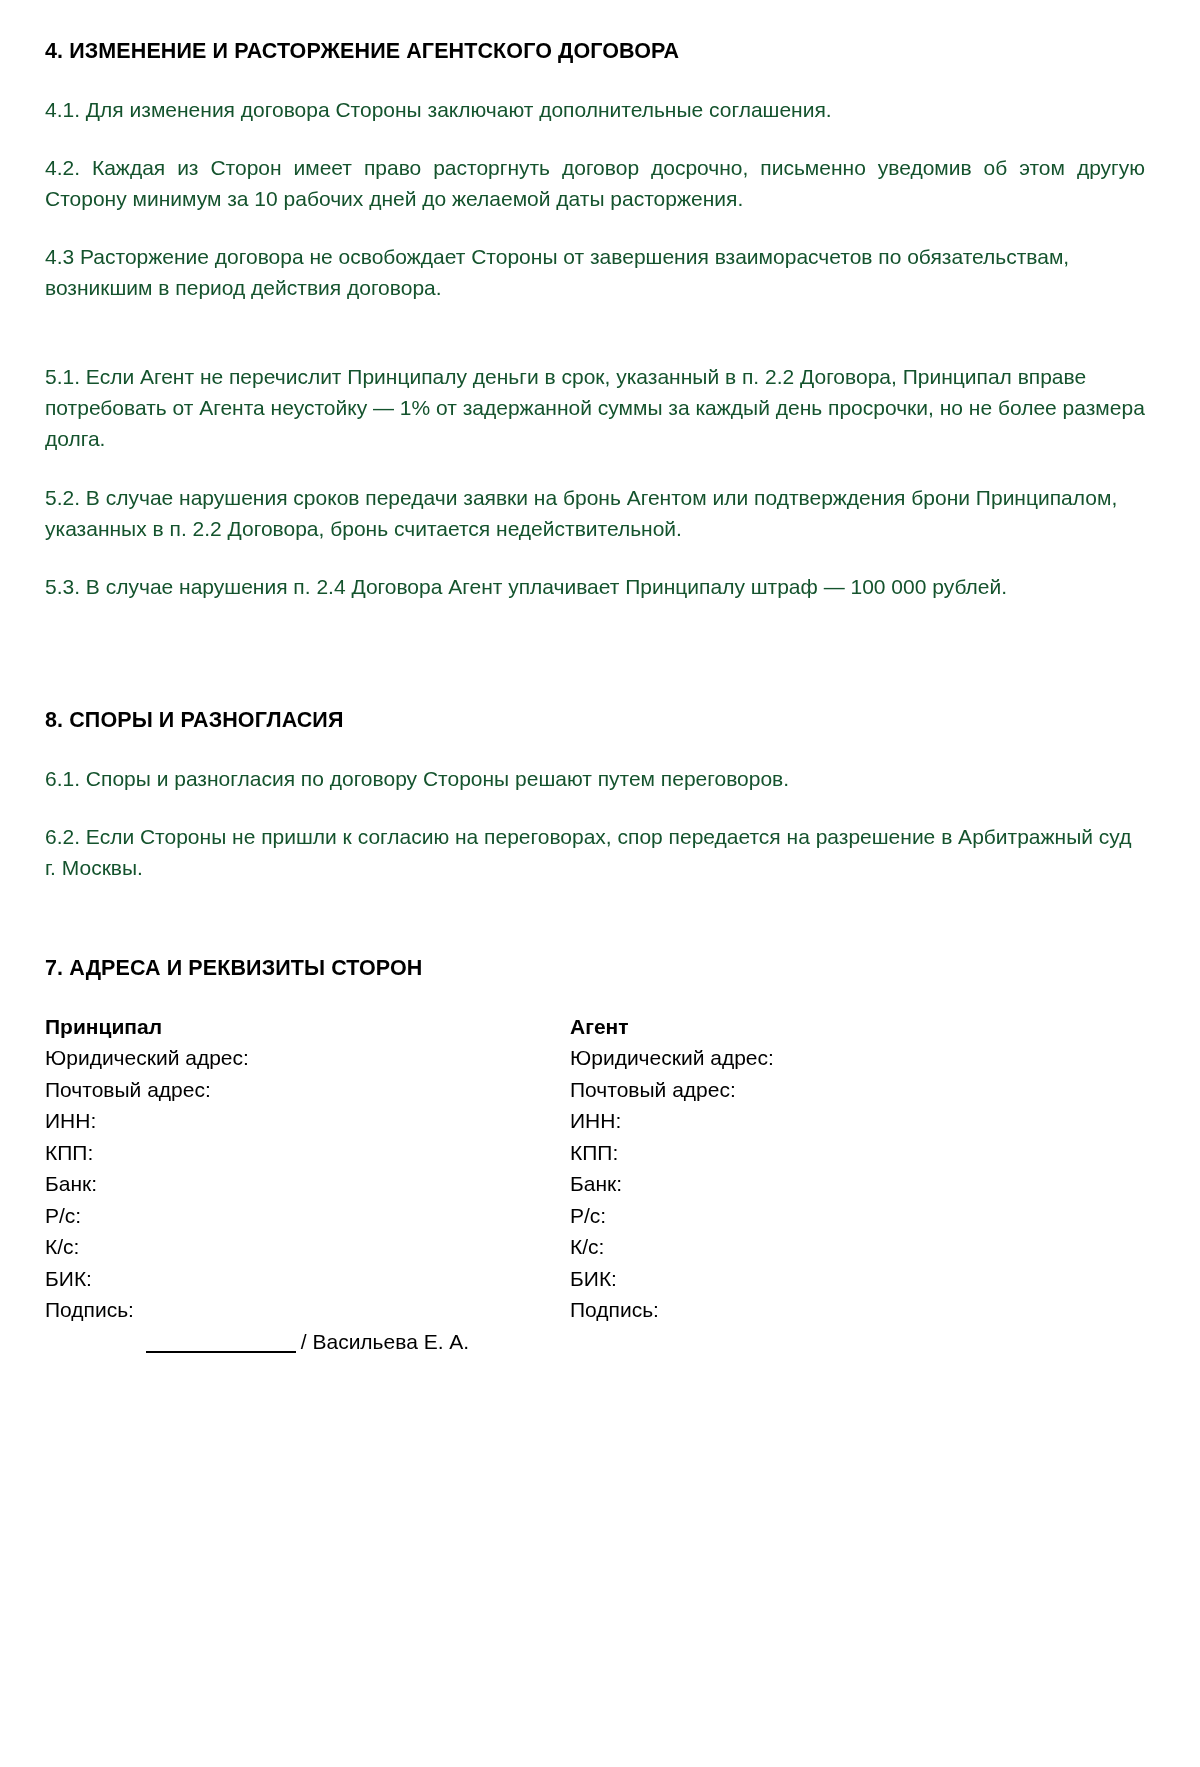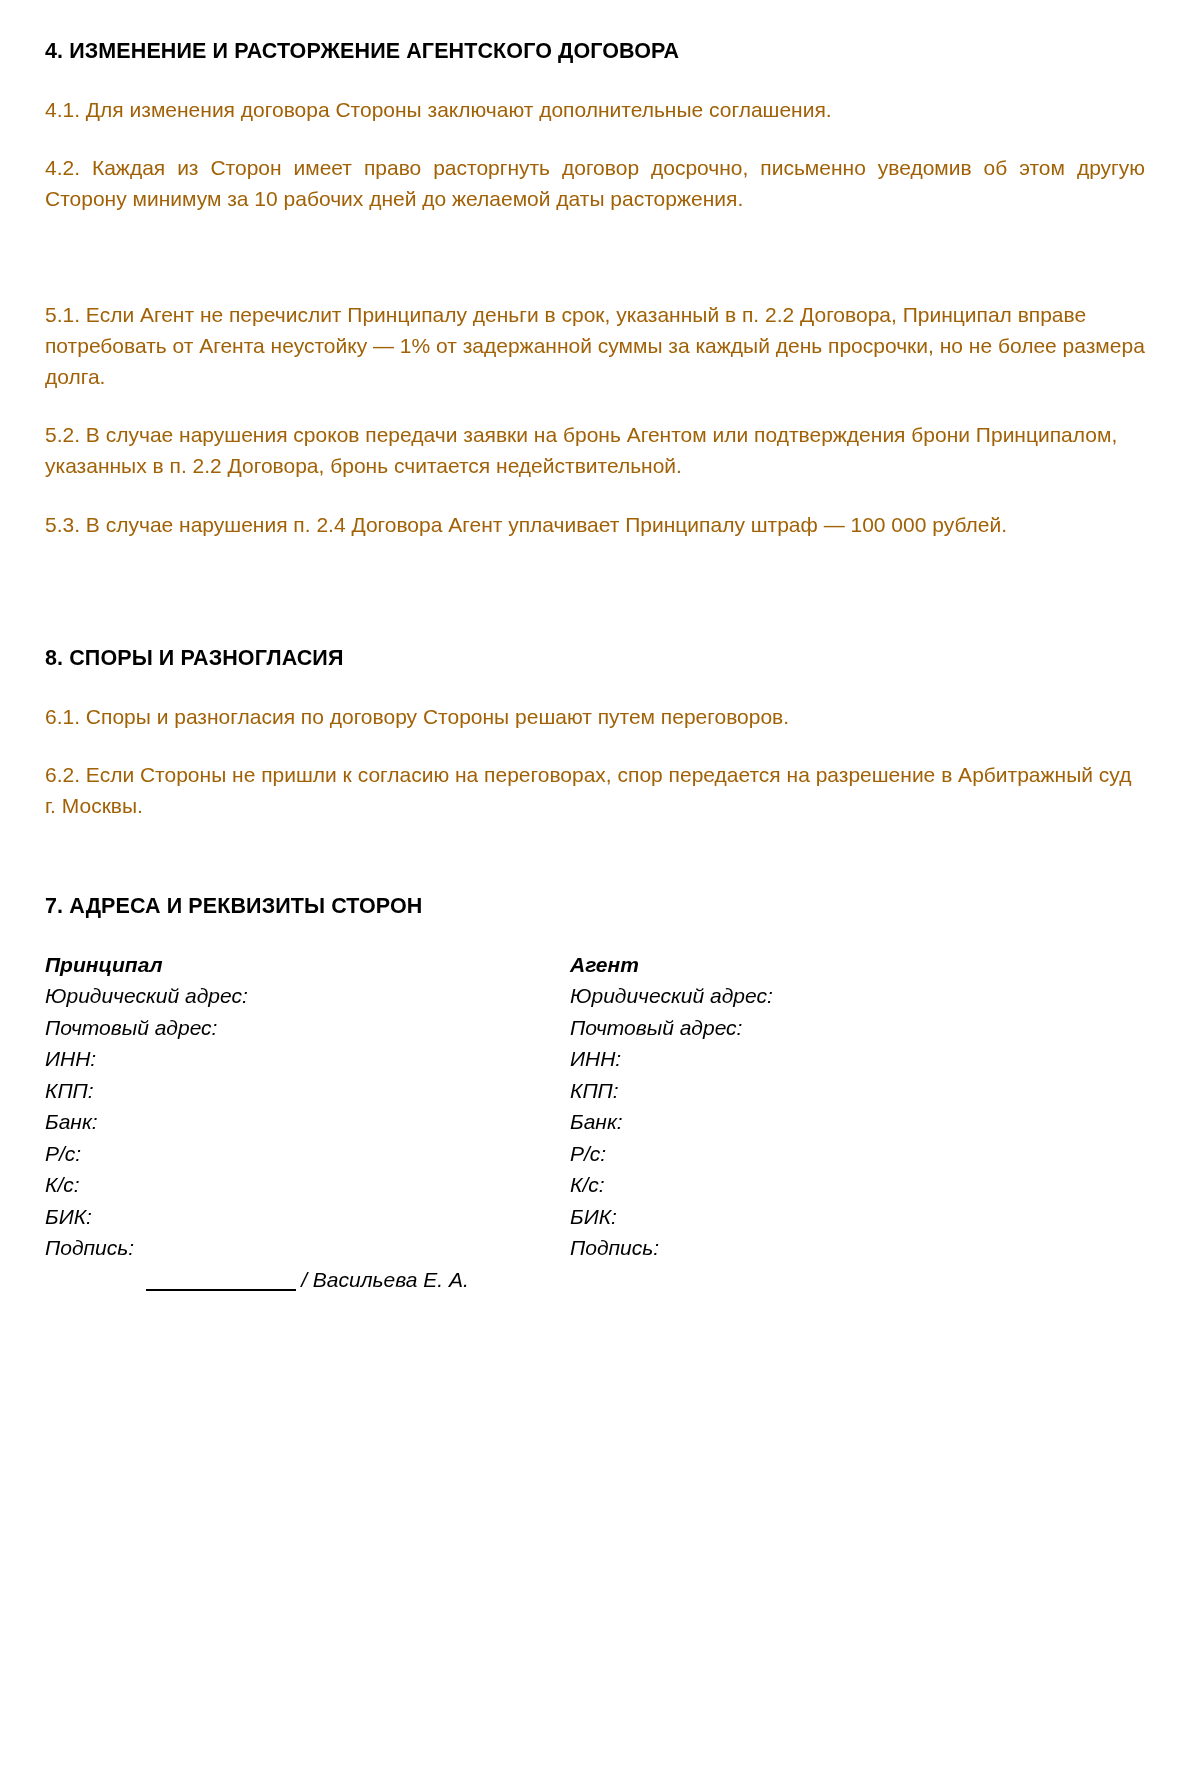--- a/index.html
+++ b/index.html
@@ -30,21 +30,21 @@
     line-height: 1.3;
     margin: 0;
     letter-spacing: 0.1px;
     color: #000;
   }
 
   p.clause {
     font-size: 21px;
     line-height: 1.48;
     margin: 0;
-    color: #a16207;
+    color: #14532d;
     text-align: left;
   }
   p.clause.justify {
     text-align: justify;
     text-justify: inter-word;
   }
 
   
   .sp-after-heading { height: 28px; }
   .sp-between-clauses { height: 27px; }
@@ -55,21 +55,20 @@
 
   
   .requisites {
     display: flex;
     flex-direction: row;
     align-items: flex-start;
   }
   .req-col {
     width: 525px;
     flex: 0 0 525px;
-    font-style: italic;
   }
   .req-col.right {
     margin-left: 0;
   }
   .req-title {
     font-size: 21px;
     font-weight: bold;
     line-height: 1.5;
     margin: 0 0 0 0;
     white-space: nowrap;
@@ -103,20 +102,21 @@
 
   <h2 class="section-heading">4. ИЗМЕНЕНИЕ И РАСТОРЖЕНИЕ АГЕНТСКОГО ДОГОВОРА</h2>
   <div class="sp-after-heading"></div>
 
   <p class="clause">4.1. Для изменения договора Стороны заключают дополнительные соглашения.</p>
   <div class="sp-between-clauses"></div>
 
   <p class="clause justify">4.2. Каждая из Сторон имеет право расторгнуть договор досрочно, письменно уведомив об этом другую Сторону минимум за 10 рабочих дней до желаемой даты расторжения.</p>
   <div class="sp-between-clauses"></div>
 
+  <p class="clause">4.3 Расторжение договора не освобождает Стороны от завершения взаиморасчетов по обязательствам, возникшим в период действия договора.</p>
 
   <div class="sp-before-heading"></div>
   <div class="sp-after-heading"></div>
 
   <p class="clause">5.1. Если Агент не перечислит Принципалу деньги в срок, указанный в п. 2.2 Договора, Принципал вправе потребовать от Агента неустойку — 1% от задержанной суммы за каждый день просрочки, но не более размера долга.</p>
   <div class="sp-between-clauses"></div>
 
   <p class="clause">5.2. В случае нарушения сроков передачи заявки на бронь Агентом или подтверждения брони Принципалом, указанных в п. 2.2 Договора, бронь считается недействительной.</p>
   <div class="sp-between-clauses"></div>
 

